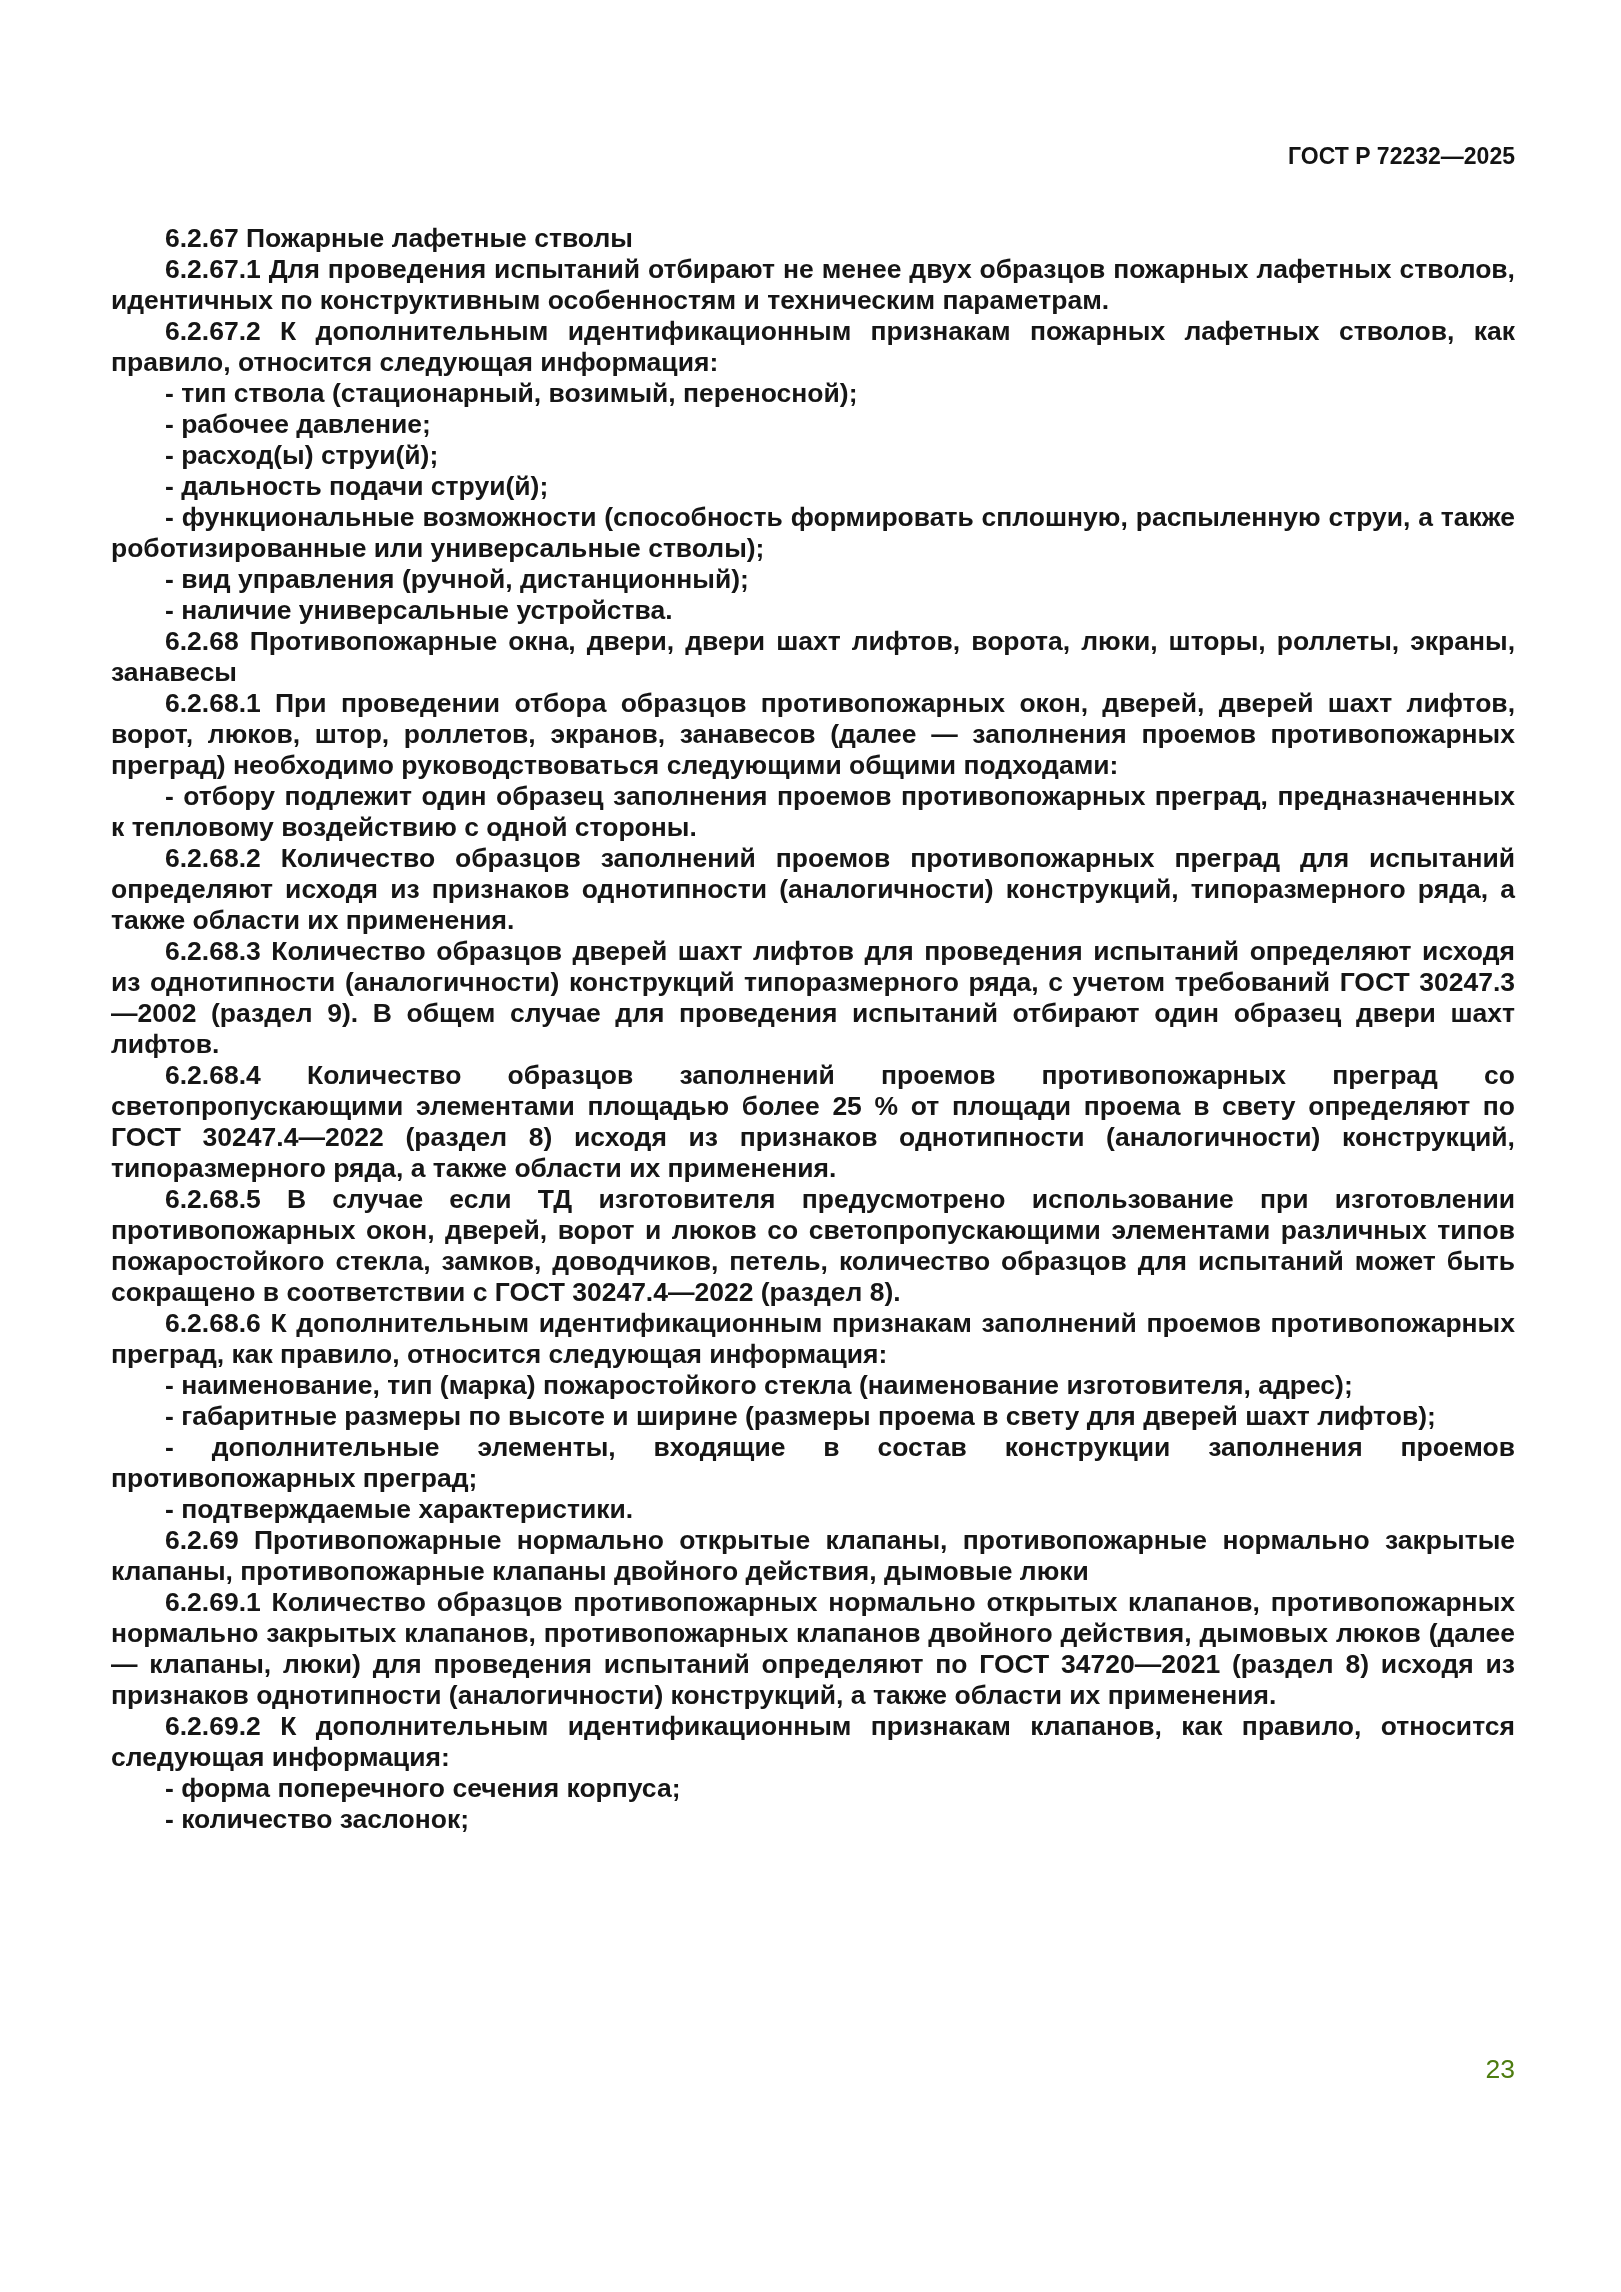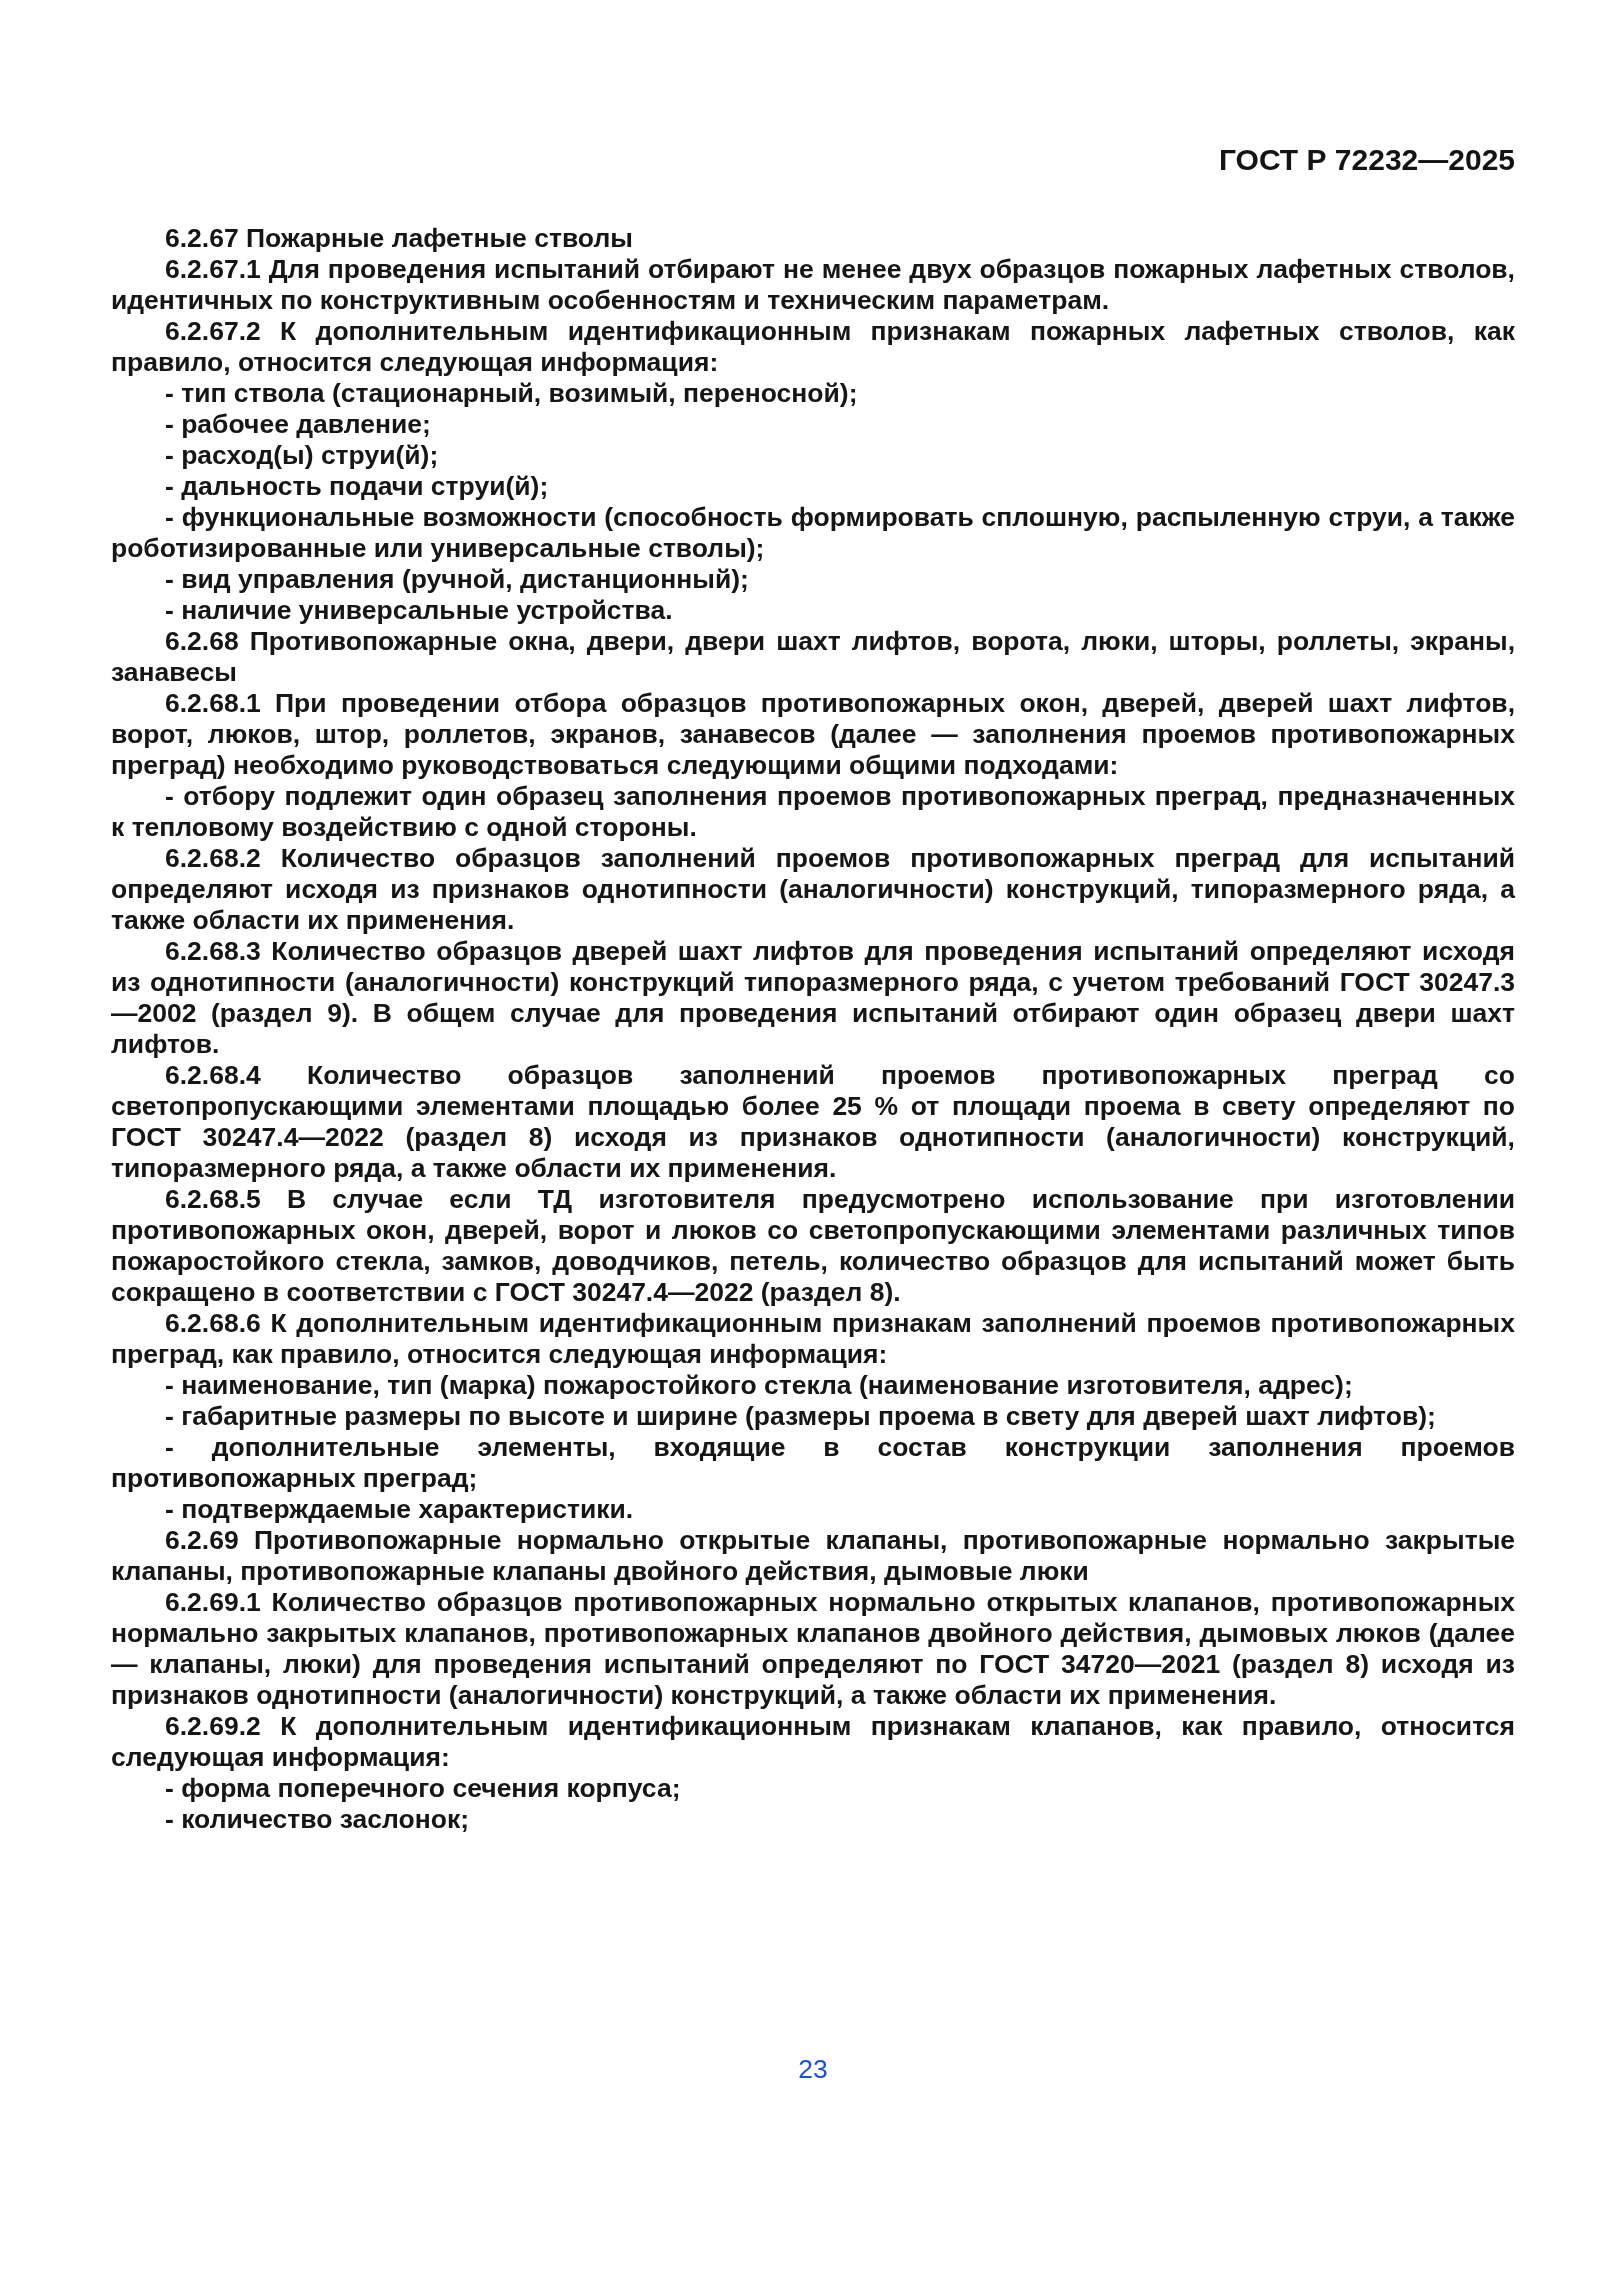--- a/index.html
+++ b/index.html
@@ -17,21 +17,21 @@
     background: #ffffff;
     overflow: hidden;
   }
   .running-header {
     position: absolute;
     top: 143px;
     left: 111px;
     width: 1404px;
     text-align: right;
     font-weight: 700;
-    font-size: 30px;
+    font-size: 23px;
     color: #141414;
   }
   .content {
     position: absolute;
     top: 223px;
     left: 111px;
     width: 1404px;
     font-size: 26.5px;
     line-height: 31px;
     color: #161616;
@@ -47,23 +47,23 @@
     font-weight: 700;
   }
   .content p.list-item::before {
     content: "-\00a0";
   }
   .page-number {
     position: absolute;
     top: 2054px;
     left: 111px;
     width: 1404px;
-    text-align: center;
+    text-align: right;
     font-size: 26.5px;
-    color: #1d4ed8;
+    color: #4d7c0f;
   }
 </style>
 </head>
 <body>
 
 <div class="page">
   <div class="running-header">ГОСТ Р 72232—2025</div>
 
   <div class="content">
       <p class="heading">6.2.67 Пожарные лафетные стволы</p>

